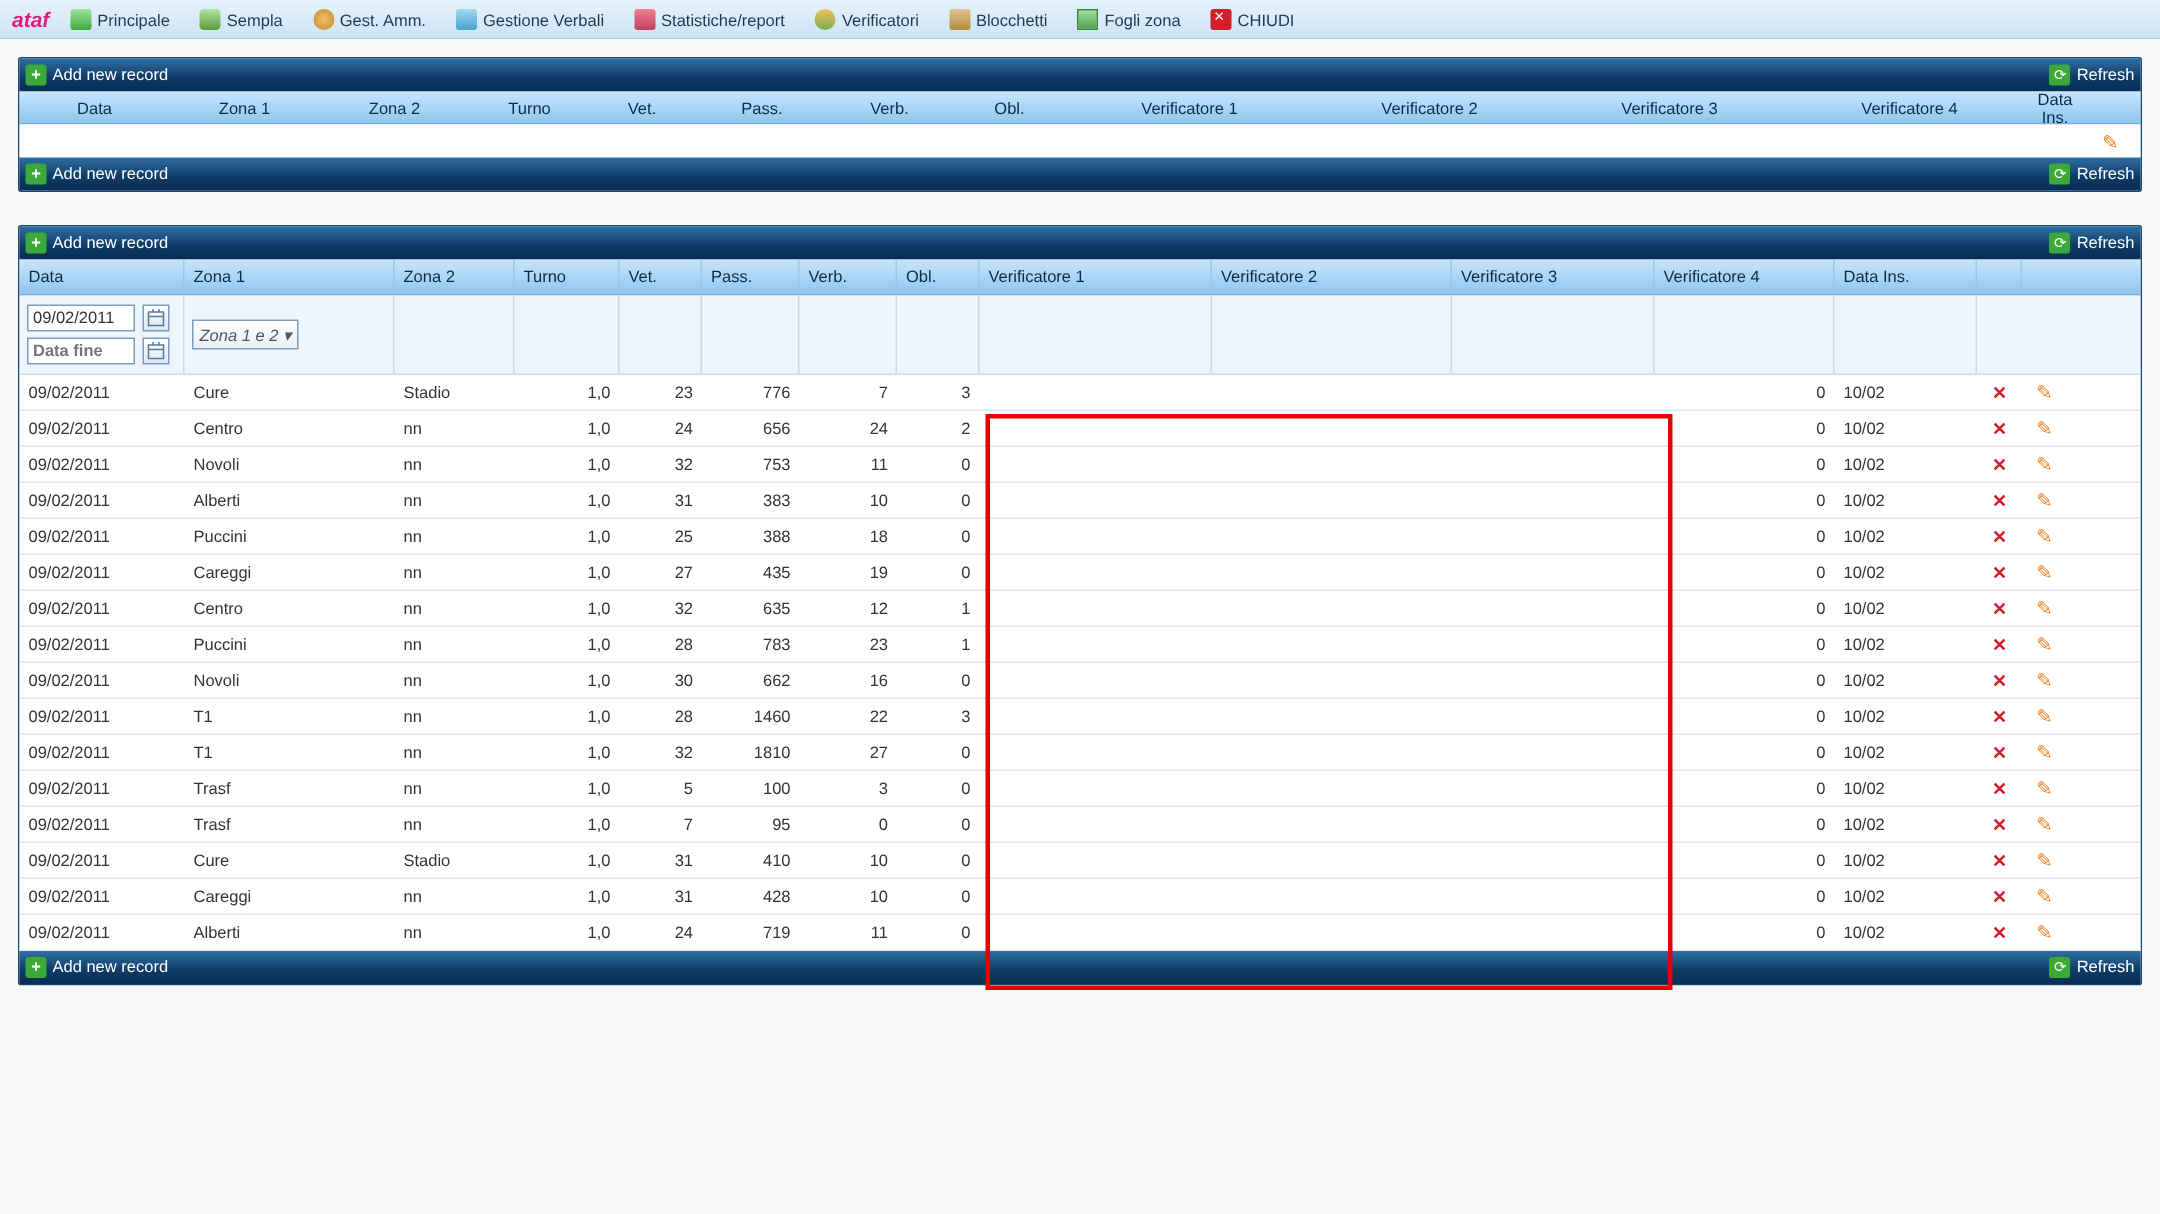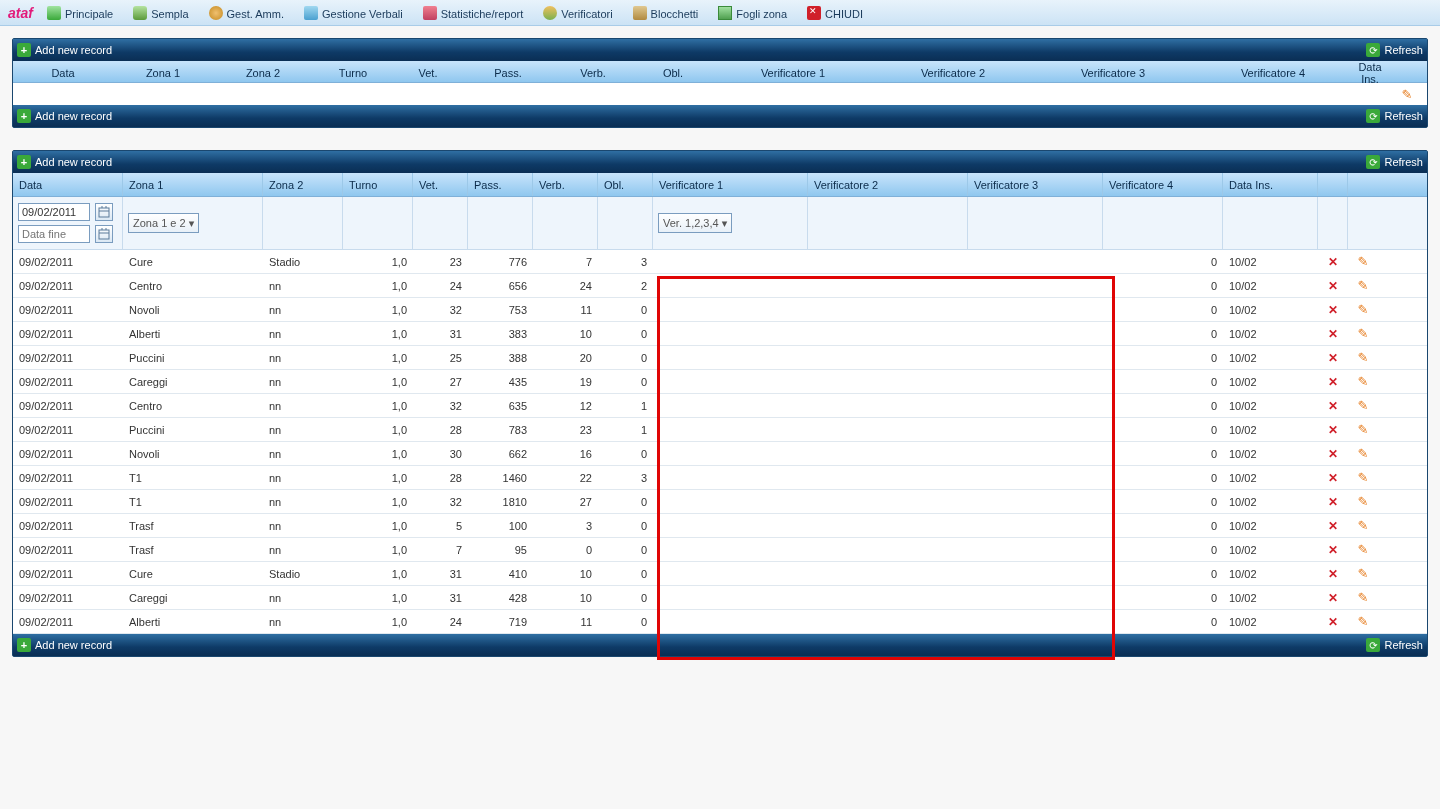--- a/index.html
+++ b/index.html
@@ -109,21 +109,21 @@
     }
     .calbtn {
       width: 18px; height: 18px; border: 1px solid #7a9cbf;
       background: linear-gradient(#fff,#dbe8f4);
       display:inline-flex; align-items:center; justify-content:center;
       vertical-align: top; margin-left:2px; cursor:pointer;
     }
     .calbtn svg { width:12px; height:12px; }
     .sel {
       height: 20px; font-size:11px; border:1px solid #7a9cbf;
-      background: linear-gradient(#fff,#e8f0f8); padding:1px 4px; color:#555; cursor:pointer;
+      background: linear-gradient(#fff,#e8f0f8); padding:1px 4px; color:#555; cursor:pointer;font-style:italic;
     }
 
     .datarow {
       display: grid;
       grid-template-columns: 110px 140px 80px 70px 55px 65px 65px 55px 155px 160px 135px 120px 95px 30px 30px;
       height: 24px; align-items: center;
       border-bottom: 1px solid #e0e8ef;
       background: #fff;
     }
     .datarow > div { padding: 0 6px; height:100%; display:flex; align-items:center; }
@@ -271,43 +271,40 @@
         <span class="calbtn">
             <svg viewBox="0 0 12 12">
               <rect x="1" y="2" width="10" height="9" fill="none" stroke="#5a7a9a"></rect>
               <line x1="1" y1="5" x2="11" y2="5" stroke="#5a7a9a"></line>
               <line x1="4" y1="2" x2="4" y2="0" stroke="#5a7a9a"></line>
               <line x1="8" y1="2" x2="8" y2="0" stroke="#5a7a9a"></line>
             </svg>
           </span>
       </div>
       <div>
-        <input class="datein" style="color: rgb(153, 153, 153);" placeholder="Data fine">
+        <input class="datein" style="color: rgb(153, 153, 153); font-weight: bold;" placeholder="Data fine">
         <span class="calbtn">
             <svg viewBox="0 0 12 12">
               <rect x="1" y="2" width="10" height="9" fill="none" stroke="#5a7a9a"></rect>
               <line x1="1" y1="5" x2="11" y2="5" stroke="#5a7a9a"></line>
               <line x1="4" y1="2" x2="4" y2="0" stroke="#5a7a9a"></line>
               <line x1="8" y1="2" x2="8" y2="0" stroke="#5a7a9a"></line>
             </svg>
           </span>
       </div>
     </div>
     <div style="display:flex;align-items:center;">
       <button class="sel"><span>Zona 1 e 2</span> ▾</button>
     </div>
     <div></div>
       <div></div>
       <div></div>
       <div></div>
       <div></div>
       <div></div>
-    <div style="display:flex;align-items:center;">
-      <button class="sel"><span>Ver. 1,2,3,4</span> ▾</button>
-    </div>
     <div></div>
       <div></div>
       <div></div>
       <div></div>
       <div></div>
       <div></div>
   </div>
 
   <div id="rows">
       <div class="datarow">
@@ -378,21 +375,21 @@
         <div class="xdel tac">✕</div>
         <div class="pencil tac">✎</div>
       </div>
       <div class="datarow">
         <div>09/02/2011</div>
         <div>Puccini</div>
         <div>nn</div>
         <div class="tar">1,0</div>
         <div class="tar">25</div>
         <div class="tar">388</div>
-        <div class="tar">20</div>
+        <div class="tar">18</div>
         <div class="tar">0</div>
         <div></div>
         <div></div>
         <div></div>
         <div class="tar">0</div>
         <div>10/02</div>
         <div class="xdel tac">✕</div>
         <div class="pencil tac">✎</div>
       </div>
       <div class="datarow">

